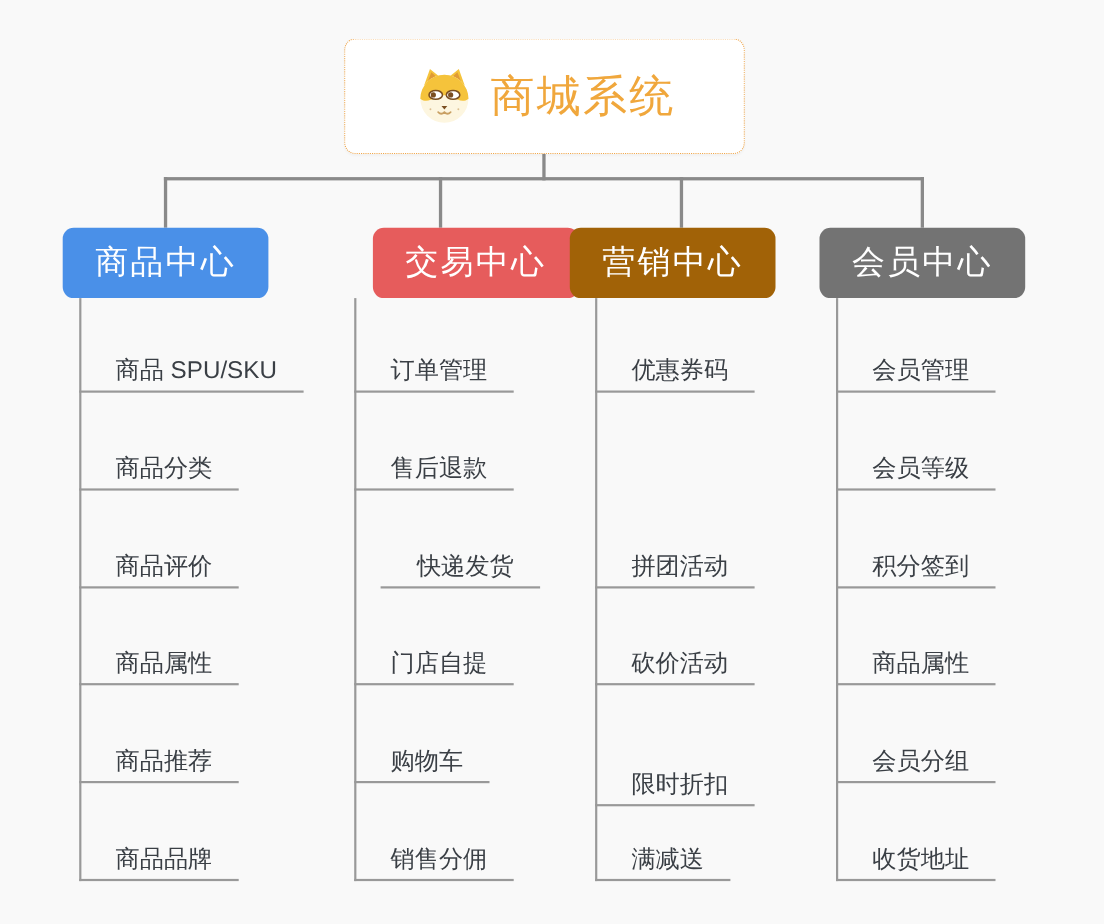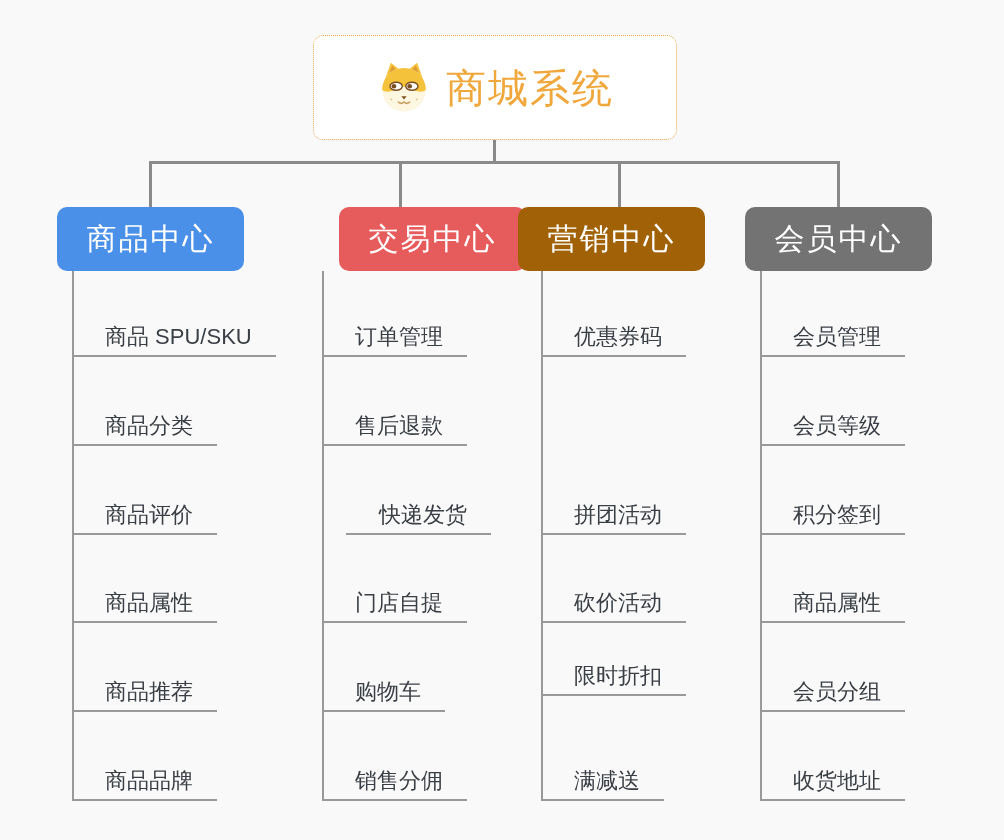--- a/index.html
+++ b/index.html
@@ -137,21 +137,21 @@
     <div class="spine" style="left: 541px; top: 271px; height: 530px;"></div>
     <div class="leaf-item" style="left: 541px; top: 321px;">
       <span class="leaf-label">优惠券码</span>
     </div>
     <div class="leaf-item" style="left: 541px; top: 499px;">
       <span class="leaf-label">拼团活动</span>
     </div>
     <div class="leaf-item" style="left: 541px; top: 587px;">
       <span class="leaf-label">砍价活动</span>
     </div>
-    <div class="leaf-item" style="left: 541px; top: 660px;">
+    <div class="leaf-item" style="left: 541px; top: 697px;">
       <span class="leaf-label">限时折扣</span>
     </div>
     <div class="leaf-item" style="left: 541px; top: 765px;">
       <span class="leaf-label">满减送</span>
     </div>
     <div class="branch-box" style="left: 745px; background: #737373;">
       <span class="branch-label">会员中心</span>
     </div>
     <div class="spine" style="left: 760px; top: 271px; height: 530px;"></div>
     <div class="leaf-item" style="left: 760px; top: 321px;">

